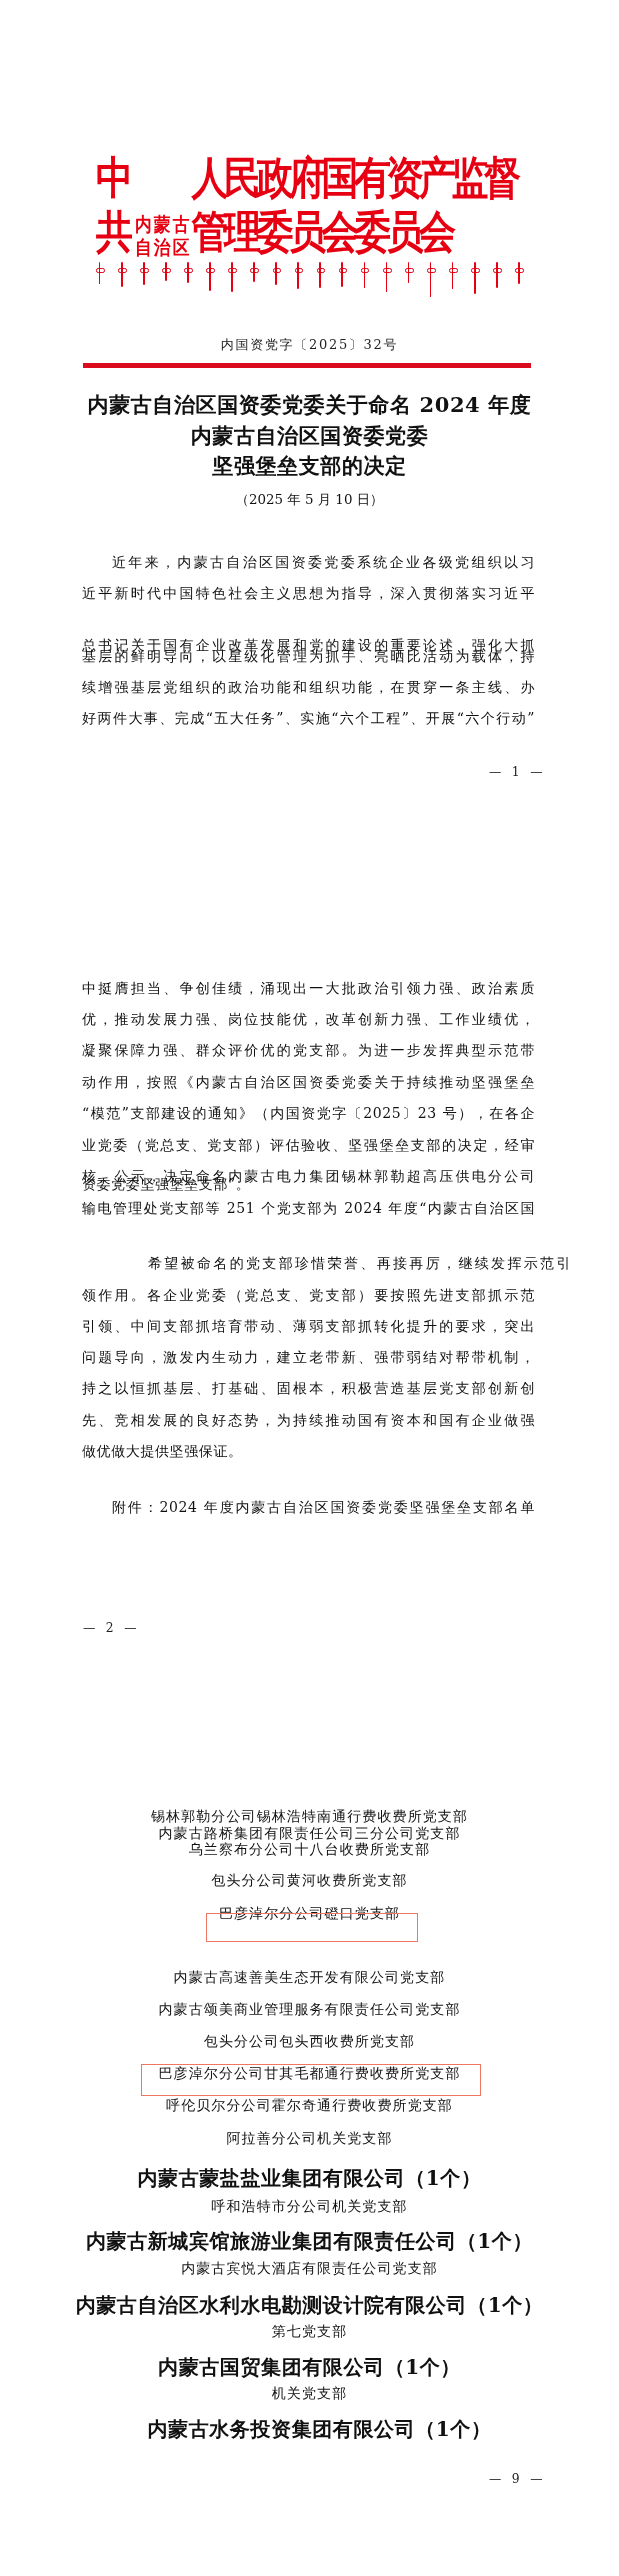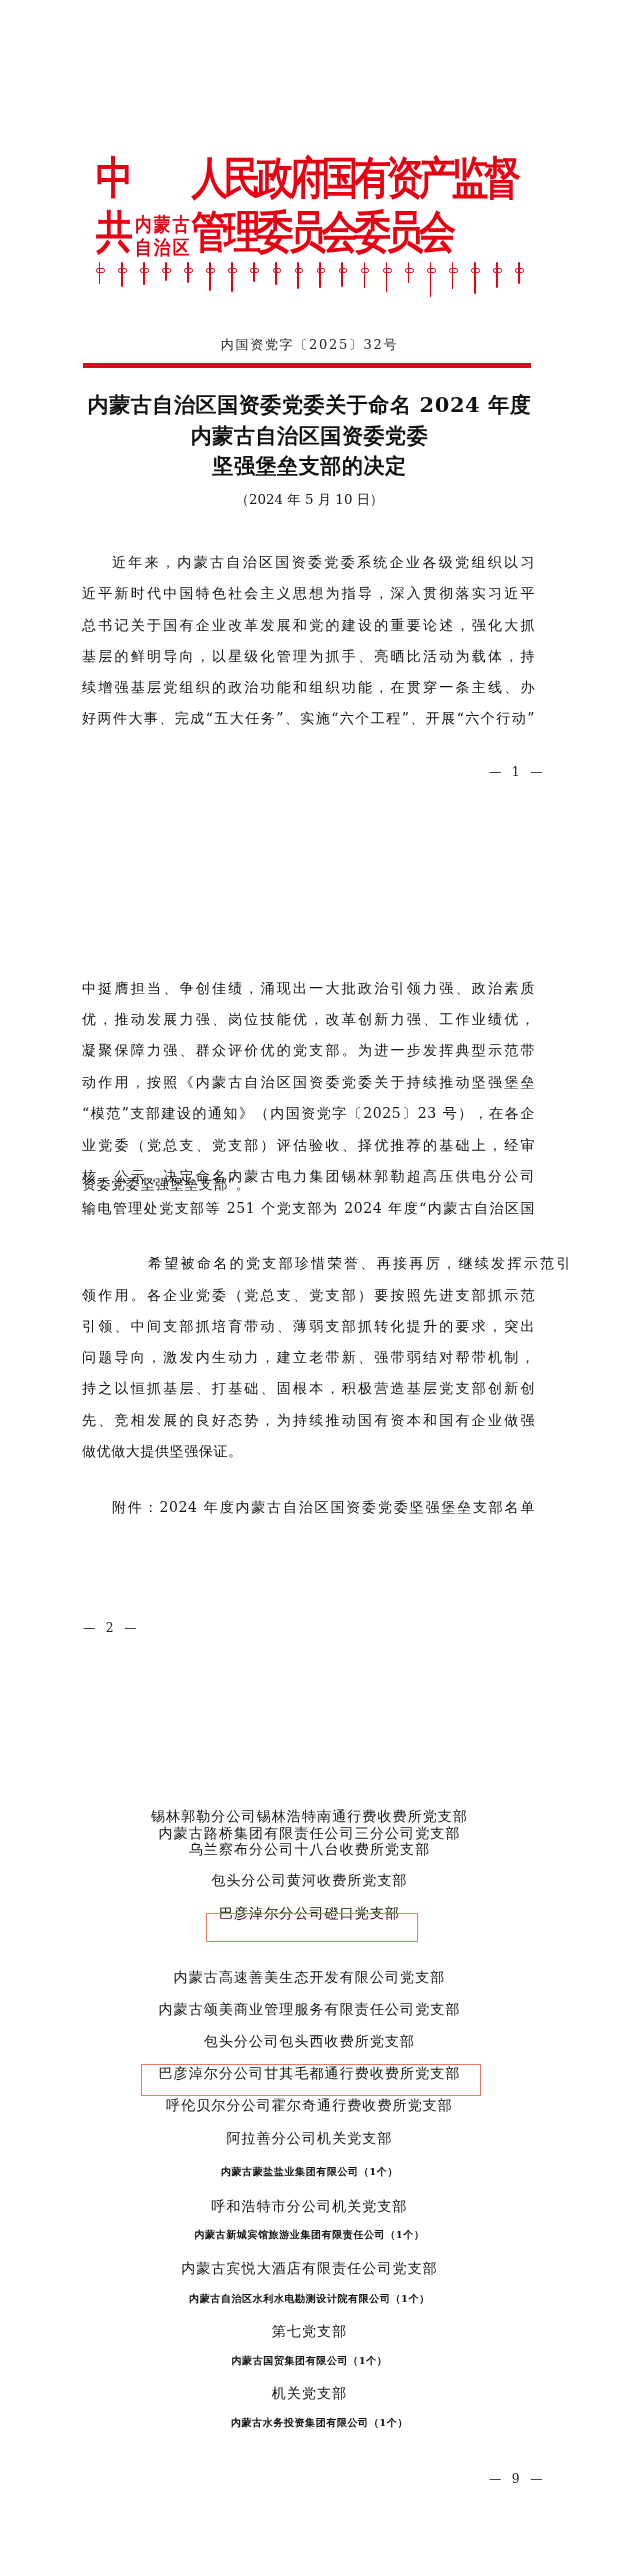--- a/index.html
+++ b/index.html
@@ -35,21 +35,21 @@
   .title-line { position: absolute; left: 0; width: 619px; text-align: center; font-size: 21px; font-weight: bold; color: #111; letter-spacing: 0.6px; }
   .date-line { position: absolute; left: 0; width: 619px; text-align: center; font-size: 13.4px; color: #111; }
 
   .body-line { position: absolute; left: 82px; width: 453px; font-size: 14px; line-height: 16.7px; color: #111; text-align: justify; text-align-last: justify; white-space: nowrap; letter-spacing: 0.6px; }
   .body-line.last { text-align-last: left; }
   .body-line.indent { left: 112px; width: 423px; }
 
   .page-num { position: absolute; font-size: 12.3px; color: #222; letter-spacing: 3.3px; }
 
   .list-line { position: absolute; left: 0; width: 619px; text-align: center; font-size: 14px; color: #111; letter-spacing: 1.1px; }
-  .list-line.bold { font-weight: bold; font-size: 10px; letter-spacing: 0.6px; }
+  .list-line.bold { font-weight: bold; font-size: 20px; letter-spacing: 0.6px; }
 
   .highlight-box { position: absolute; border: 1.7px solid #ef7564; }
 </style>
 </head>
 <body>
 
 <div class="red-title">
   <span class="big">中共</span>
   <span class="stackgroup">
     <span class="stack">
@@ -90,37 +90,37 @@
     <span style="height: 26px;"></span>
     <span style="height: 22px;"></span>
   </div>
 
 <div class="doc-number">内国资党字〔2025〕32号</div>
 <div class="red-rule"></div>
 
 <div class="title-line" style="top:391px;">内蒙古自治区国资委党委关于命名 2024 年度</div>
 <div class="title-line" style="top:422px;">内蒙古自治区国资委党委</div>
 <div class="title-line" style="top:452px;">坚强堡垒支部的决定</div>
-<div class="date-line" style="top:491px;">（2024 年 5 月 10 日）</div>
+<div class="date-line" style="top:491px;">（2025 年 5 月 10 日）</div>
 
 <div class="body-line indent" style="top:554px;">近年来，内蒙古自治区国资委党委系统企业各级党组织以习</div>
 <div class="body-line" style="top:585px;">近平新时代中国特色社会主义思想为指导，深入贯彻落实习近平</div>
-<div class="body-line" style="top:617px;">总书记关于国有企业改革发展和党的建设的重要论述，强化大抓</div>
+<div class="body-line" style="top:637px;">总书记关于国有企业改革发展和党的建设的重要论述，强化大抓</div>
 <div class="body-line" style="top:648px;">基层的鲜明导向，以星级化管理为抓手、亮晒比活动为载体，持</div>
 <div class="body-line" style="top:679px;">续增强基层党组织的政治功能和组织功能，在贯穿一条主线、办</div>
 <div class="body-line" style="top:710px;">好两件大事、完成“五大任务”、实施“六个工程”、开展“六个行动”</div>
 
 <div class="page-num" style="left:489px; top:765px;">— 1 —</div>
 
 <div class="body-line" style="top:980px;">中挺膺担当、争创佳绩，涌现出一大批政治引领力强、政治素质</div>
 <div class="body-line" style="top:1011px;">优，推动发展力强、岗位技能优，改革创新力强、工作业绩优，</div>
 <div class="body-line" style="top:1042px;">凝聚保障力强、群众评价优的党支部。为进一步发挥典型示范带</div>
 <div class="body-line" style="top:1074px;">动作用，按照《内蒙古自治区国资委党委关于持续推动坚强堡垒</div>
 <div class="body-line" style="top:1105px;">“模范”支部建设的通知》（内国资党字〔2025〕23 号），在各企</div>
-<div class="body-line" style="top:1137px;">业党委（党总支、党支部）评估验收、择优推荐的基础上，经审</div>
+<div class="body-line" style="top:1137px;">业党委（党总支、党支部）评估验收、坚强堡垒支部的决定，经审</div>
 <div class="body-line" style="top:1168px;">核、公示，决定命名内蒙古电力集团锡林郭勒超高压供电分公司</div>
 <div class="body-line" style="top:1200px;">输电管理处党支部等 251 个党支部为 2024 年度“内蒙古自治区国</div>
 <div class="body-line last" style="top:1158px;margin-top:18px;">资委党委坚强堡垒支部”。</div>
 
 <div class="body-line indent" style="top:1255px;margin-left:36px;">希望被命名的党支部珍惜荣誉、再接再厉，继续发挥示范引</div>
 <div class="body-line" style="top:1287px;">领作用。各企业党委（党总支、党支部）要按照先进支部抓示范</div>
 <div class="body-line" style="top:1318px;">引领、中间支部抓培育带动、薄弱支部抓转化提升的要求，突出</div>
 <div class="body-line" style="top:1349px;">问题导向，激发内生动力，建立老带新、强带弱结对帮带机制，</div>
 <div class="body-line" style="top:1380px;">持之以恒抓基层、打基础、固根本，积极营造基层党支部创新创</div>
 <div class="body-line" style="top:1412px;">先、竞相发展的良好态势，为持续推动国有资本和国有企业做强</div>

